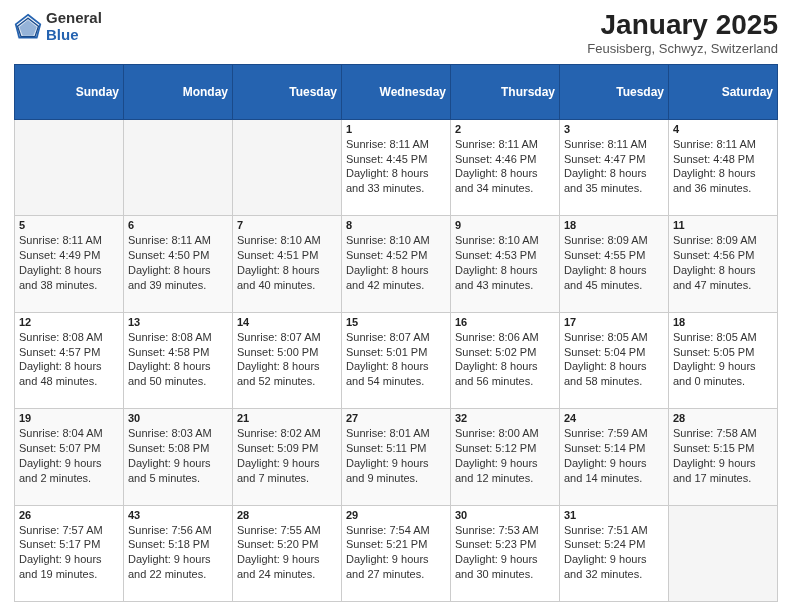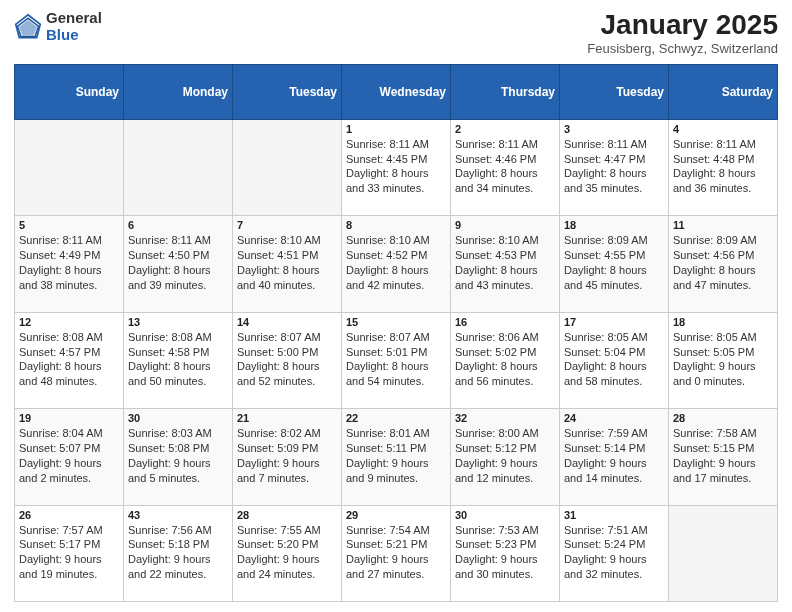--- a/index.html
+++ b/index.html
@@ -230,21 +230,21 @@
           </td>
           <td>
             <span class="day-num">30</span>
             <div class="day-info">Sunrise: 8:03 AM<br>Sunset: 5:08 PM<br>Daylight: 9 hours<br>and 5 minutes.</div>
           </td>
           <td>
             <span class="day-num">21</span>
             <div class="day-info">Sunrise: 8:02 AM<br>Sunset: 5:09 PM<br>Daylight: 9 hours<br>and 7 minutes.</div>
           </td>
           <td>
-            <span class="day-num">22</span>
+            <span class="day-num">27</span>
             <div class="day-info">Sunrise: 8:01 AM<br>Sunset: 5:11 PM<br>Daylight: 9 hours<br>and 9 minutes.</div>
           </td>
           <td>
             <span class="day-num">32</span>
             <div class="day-info">Sunrise: 8:00 AM<br>Sunset: 5:12 PM<br>Daylight: 9 hours<br>and 12 minutes.</div>
           </td>
           <td>
             <span class="day-num">24</span>
             <div class="day-info">Sunrise: 7:59 AM<br>Sunset: 5:14 PM<br>Daylight: 9 hours<br>and 14 minutes.</div>
           </td>

